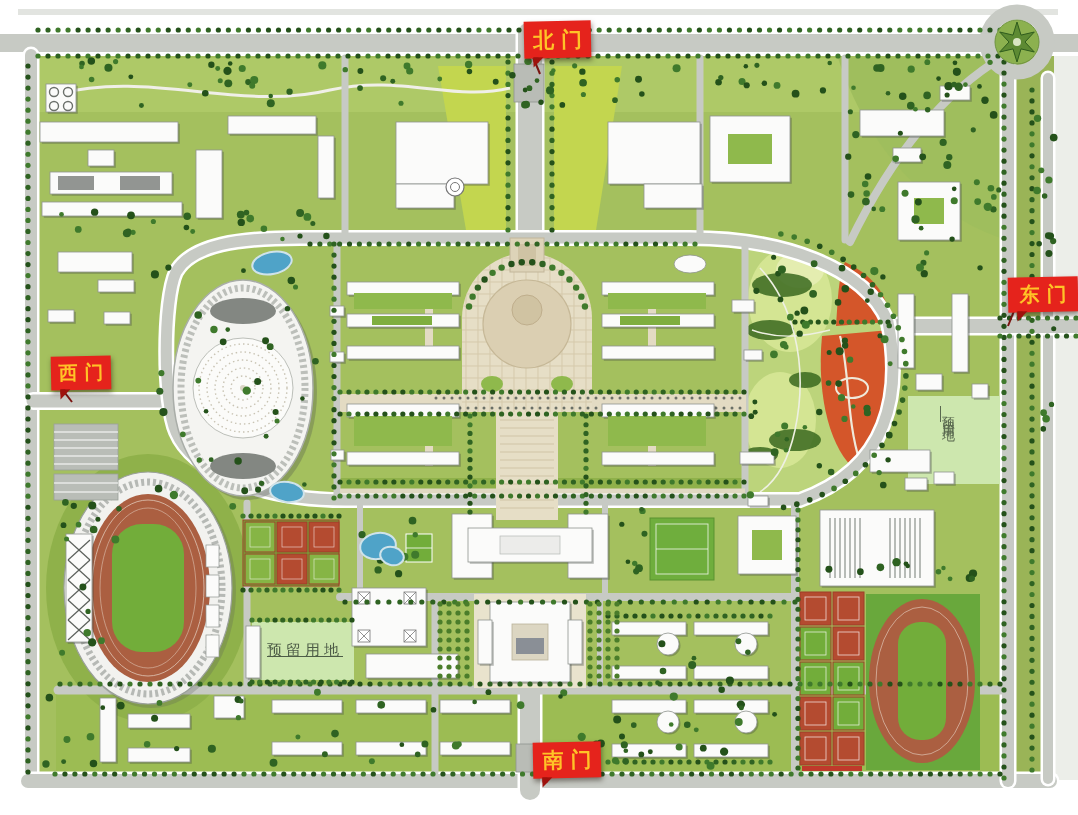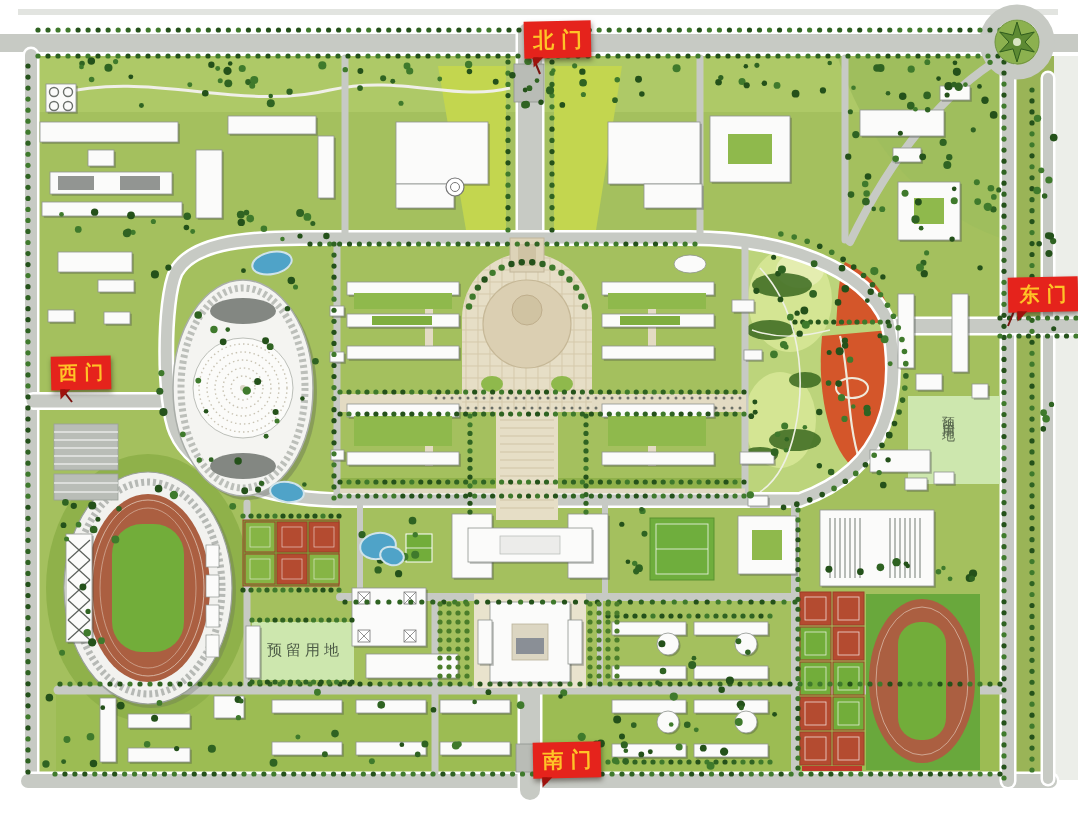--- a/index.html
+++ b/index.html
@@ -9,21 +9,21 @@
   .gate{position:absolute;display:flex;align-items:center;justify-content:center;
         background:#e5231c;color:#ffc327;font-weight:bold;
         letter-spacing:7px;padding-left:7px;box-sizing:border-box;
         box-shadow:1px 3px 5px rgba(40,30,20,.5);transform:rotate(-1.2deg);z-index:5;}
   .gate::after{content:"";position:absolute;left:9px;bottom:-9px;width:0;height:0;
         border:5px solid transparent;border-top-color:#9e120d;border-left-color:#9e120d;}
   .gate-north{left:524px;top:21px;width:67px;height:37px;font-size:21px;}
   .gate-east {left:1008px;top:277px;width:70px;height:35px;font-size:20px;}
   .gate-west {left:51px;top:356px;width:60px;height:34px;font-size:19px;}
   .gate-south{left:533px;top:742px;width:68px;height:36px;font-size:21px;}
-  .reserved{position:absolute;color:#4d5c47;z-index:4;}
+  .reserved{position:absolute;color:#4d5c47;z-index:4;text-decoration:underline;}
   .reserved-east{left:939px;top:406px;height:72px;writing-mode:vertical-rl;
         font-size:13px;letter-spacing:4px;color:#59684f;}
   .reserved-sw{left:256px;top:641px;width:98px;text-align:center;
         font-size:15px;letter-spacing:4px;}
 </style>
 </head>
 <body>
 
 <div class="stage">
   <svg width="1078" height="815" viewBox="0 0 1078 815">

